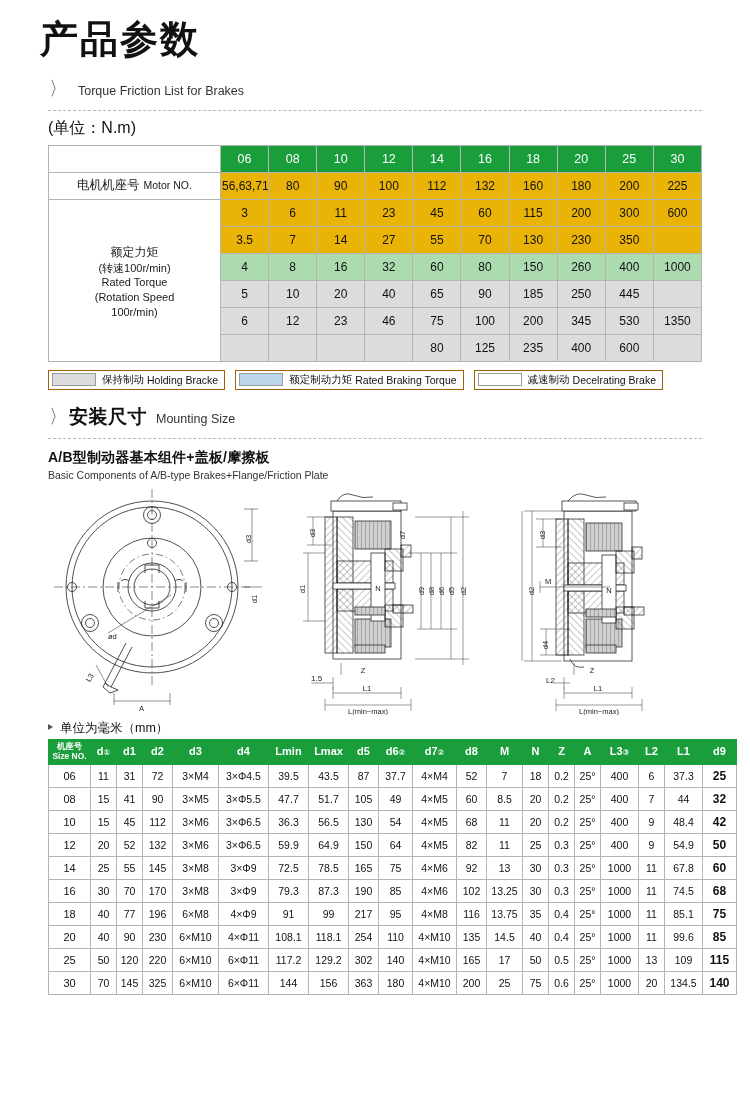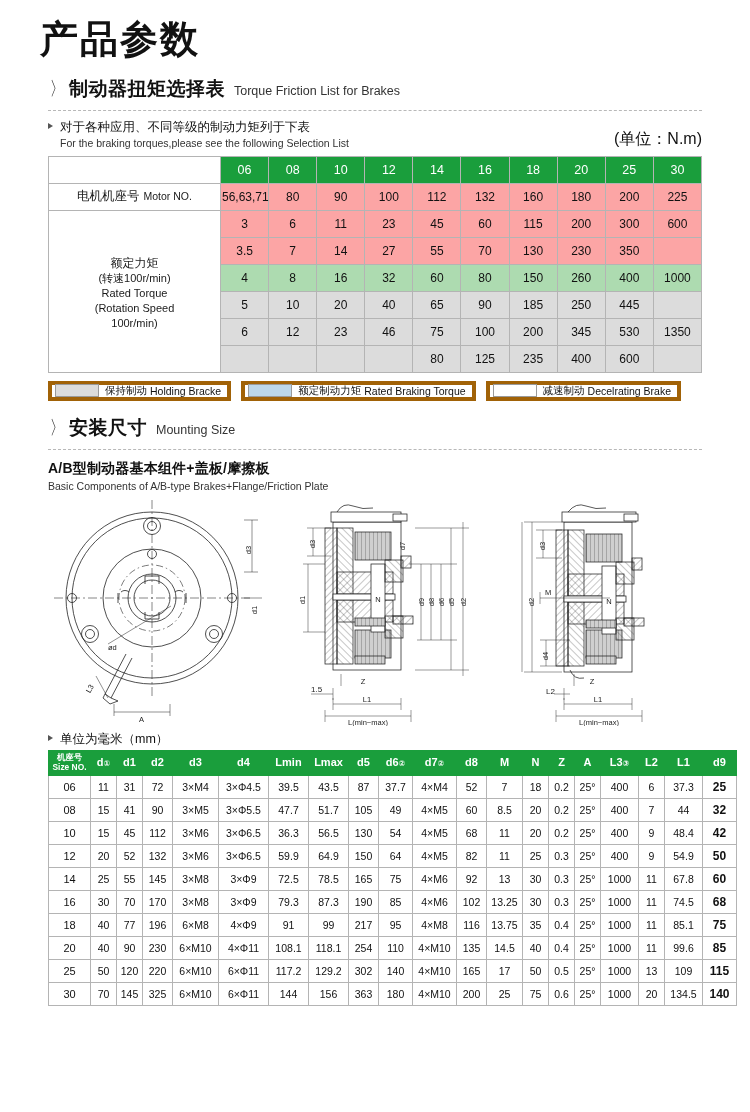--- a/index.html
+++ b/index.html
@@ -112,35 +112,35 @@
   td.label-cell .en { font-size: 10.5px; margin-left: 4px; }
   td.rowspan-label {
     vertical-align: middle;
     text-align: center;
     background: #ffffff;
     padding: 0 6px;
     line-height: 1.35;
   }
   td.rowspan-label .rl-cn { font-size: 12px; display: block; }
   td.rowspan-label .rl-sub { font-size: 11px; display: block; }
-  tr.row-white td.v { background: #fca5a5; }
+  tr.row-white td.v { background: #eab308; }
   tr.row-grey  td.v { background: #dcdcdc; }
   tr.row-green td.v { background: #addbb0; }
   td.v { color: #111; }
 
   
   .legend {
     display: flex;
     padding: 8px 48px 0 48px;
     gap: 0;
   }
   .legend-item {
     display: flex;
     align-items: center;
-    border: 4px solid #a16207;
+    border: 1px solid #a16207;
     padding: 2px 6px 2px 3px;
     margin-right: 10px;
     height: 20px;
   }
   .sw { width: 44px; height: 13px; border: 1px solid #9a9a9a; margin-right: 6px; flex: none; }
   .sw-grey { background: #dcdcdc; }
   .sw-white { background: #ffffff; }
   .sw-blue { background: #bdd7ea; }
   .lg-cn { font-size: 10.5px; color: #111; }
   .lg-en { font-size: 10.5px; color: #111; margin-left: 3px; }
@@ -191,33 +191,25 @@
   table.dim td.c0 { font-size: 11px; }
   table.dim td.last { font-weight: bold; font-size: 12px; }
 </style>
 </head>
 <body>
 
 <div class="page-title">产品参数</div>
 
 <div class="section-head">
   <span class="chev">〉</span>
-  <span class="sec-cn">制动器扭矩选择表</span>
   <span class="sec-en">Torque Friction List for Brakes</span>
 </div>
 <div class="dash-rule"></div>
 
 <div class="note-row">
-  <div class="note-left">
-    <div class="tri"></div>
-    <div>
-      <div class="note-cn">对于各种应用、不同等级的制动力矩列于下表</div>
-      <div class="note-en">For the braking torques,please see the following Selection List</div>
-    </div>
-  </div>
   <div class="note-unit">(单位：N.m)</div>
 </div>
 
 <div class="torque-wrap">
   <table class="torque">
     <colgroup>
       <col style="width:172px">
       <col span="10">
     </colgroup>
     <tbody id="torque-body">

